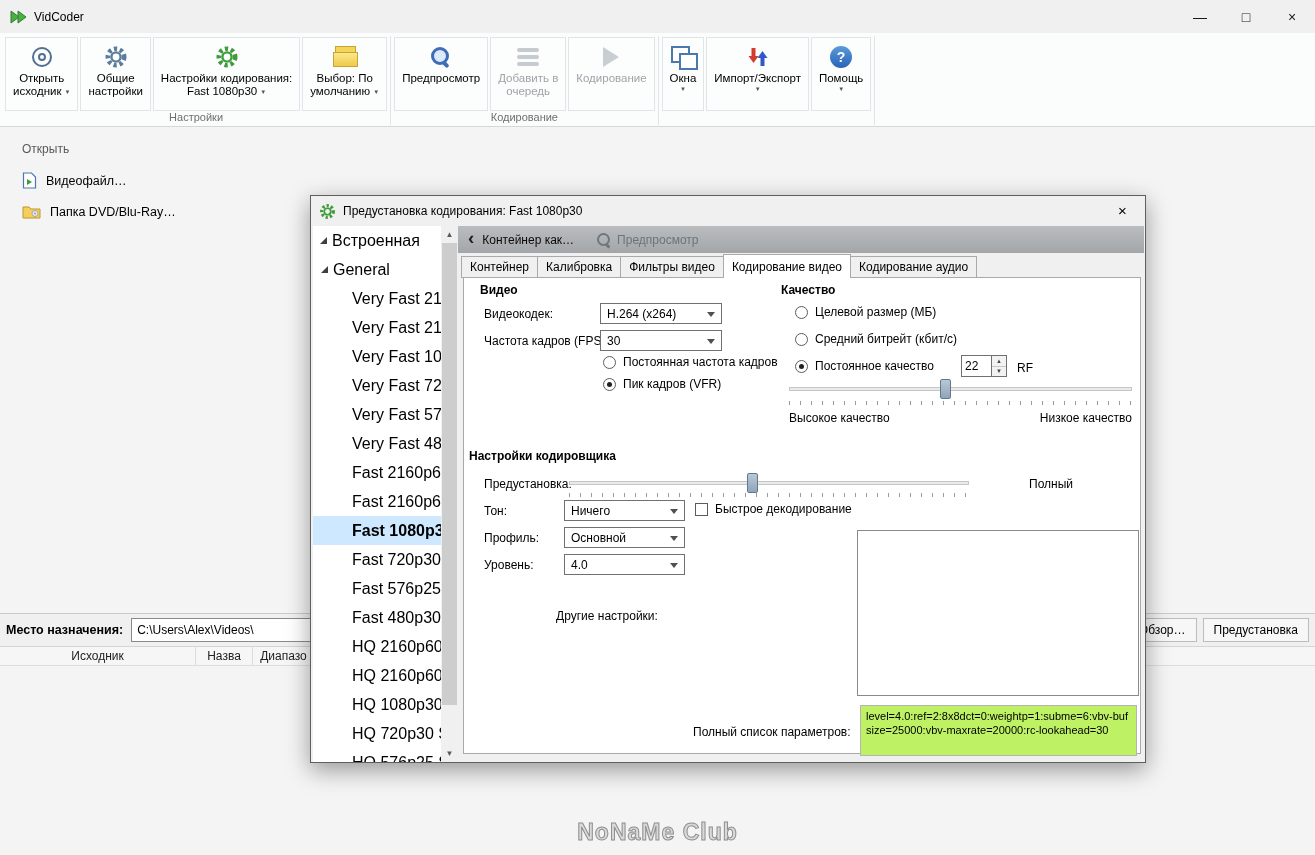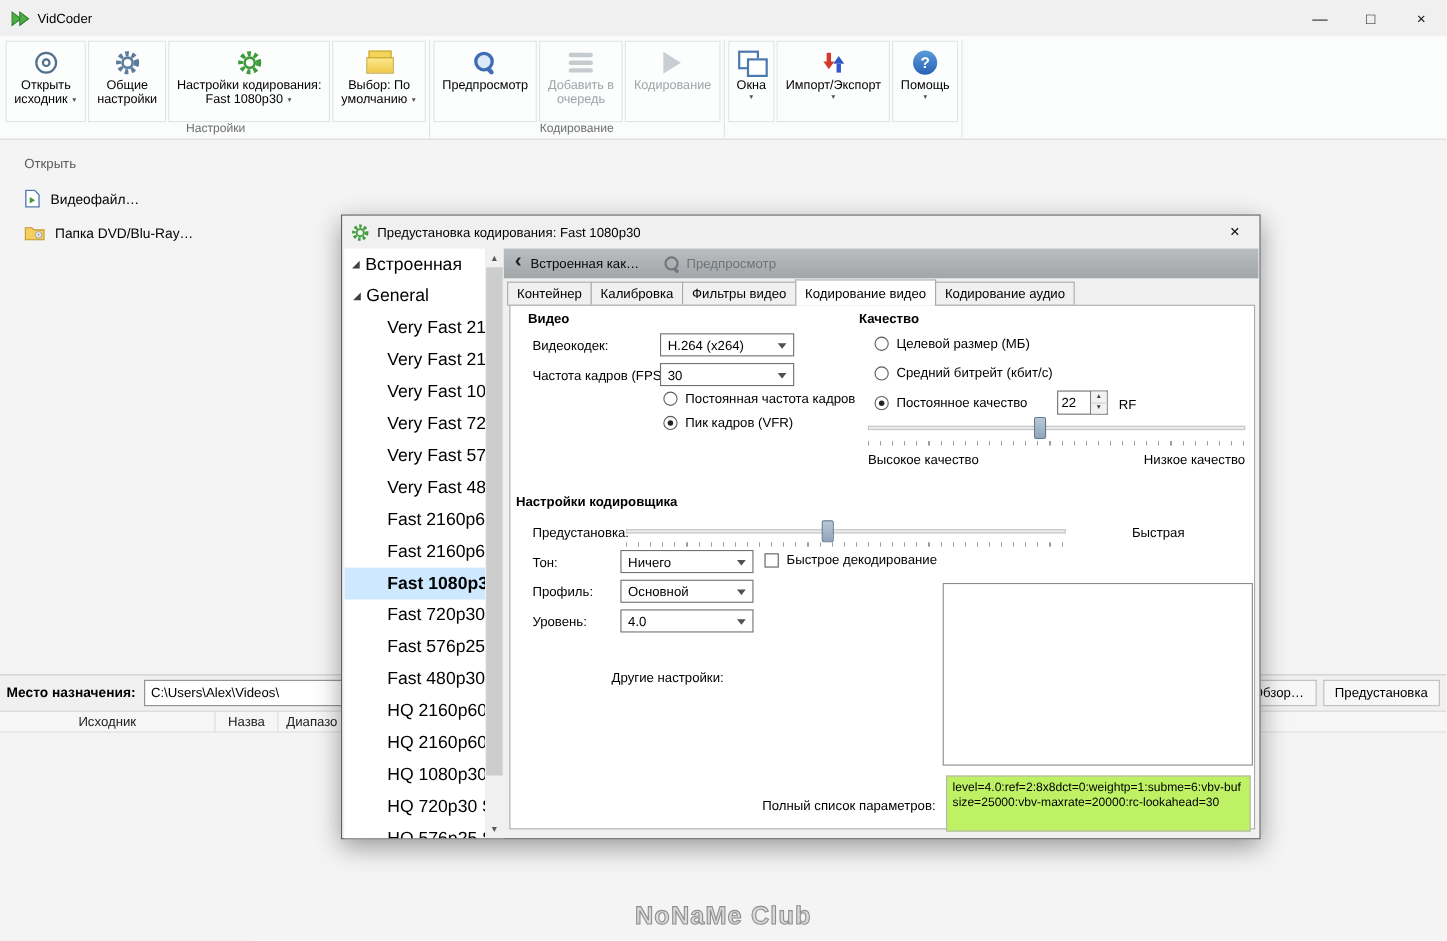--- a/index.html
+++ b/index.html
@@ -340,21 +340,21 @@
     </div>
 
     <div class="vscroll">
       <div class="scroll-btn">▲</div>
       <div class="scroll-thumb"></div>
       <div class="scroll-btn down">▼</div>
     </div>
 
     <div class="dlg-toolbar">
       <span class="back">‹</span>
-      <span class="saveas">Встроенная как…</span>
+      <span class="saveas">Контейнер как…</span>
       <span class="dlg-preview">
         <span class="mag-sm"></span>
         <span>Предпросмотр</span>
       </span>
     </div>
 
     <div class="tabs">
       <div class="tab">Контейнер</div>
       <div class="tab">Калибровка</div>
       <div class="tab">Фильтры видео</div>
@@ -407,21 +407,21 @@
       <div class="lbl" style="left:325px;top:133px">Высокое качество</div>
       <div class="lbl" style="right:8px;top:133px">Низкое качество</div>
 
       <div class="sec" style="left:5px;top:171px">Настройки кодировщика</div>
       <div class="lbl" style="left:20px;top:199px">Предустановка:</div>
       <div class="slider" style="left:105px;top:195px;width:400px">
         <span class="track"></span>
         <span class="thumb" style="left:44.5%"></span>
       </div>
       <div class="ticks" style="left:105px;top:215px;width:400px"></div>
-      <div class="lbl" style="left:565px;top:199px">Быстрая</div>
+      <div class="lbl" style="left:565px;top:199px">Полный</div>
 
       <div class="lbl" style="left:20px;top:226px">Тон:</div>
       <div class="combo" style="left:100px;top:222px;width:121px">Ничего</div>
       <div class="checkbox" style="left:231px;top:224px">
         <span class="cbox"></span>
         <span>Быстрое декодирование</span>
       </div>
       <div class="lbl" style="left:20px;top:253px">Профиль:</div>
       <div class="combo" style="left:100px;top:249px;width:121px">Основной</div>
       <div class="lbl" style="left:20px;top:280px">Уровень:</div>

